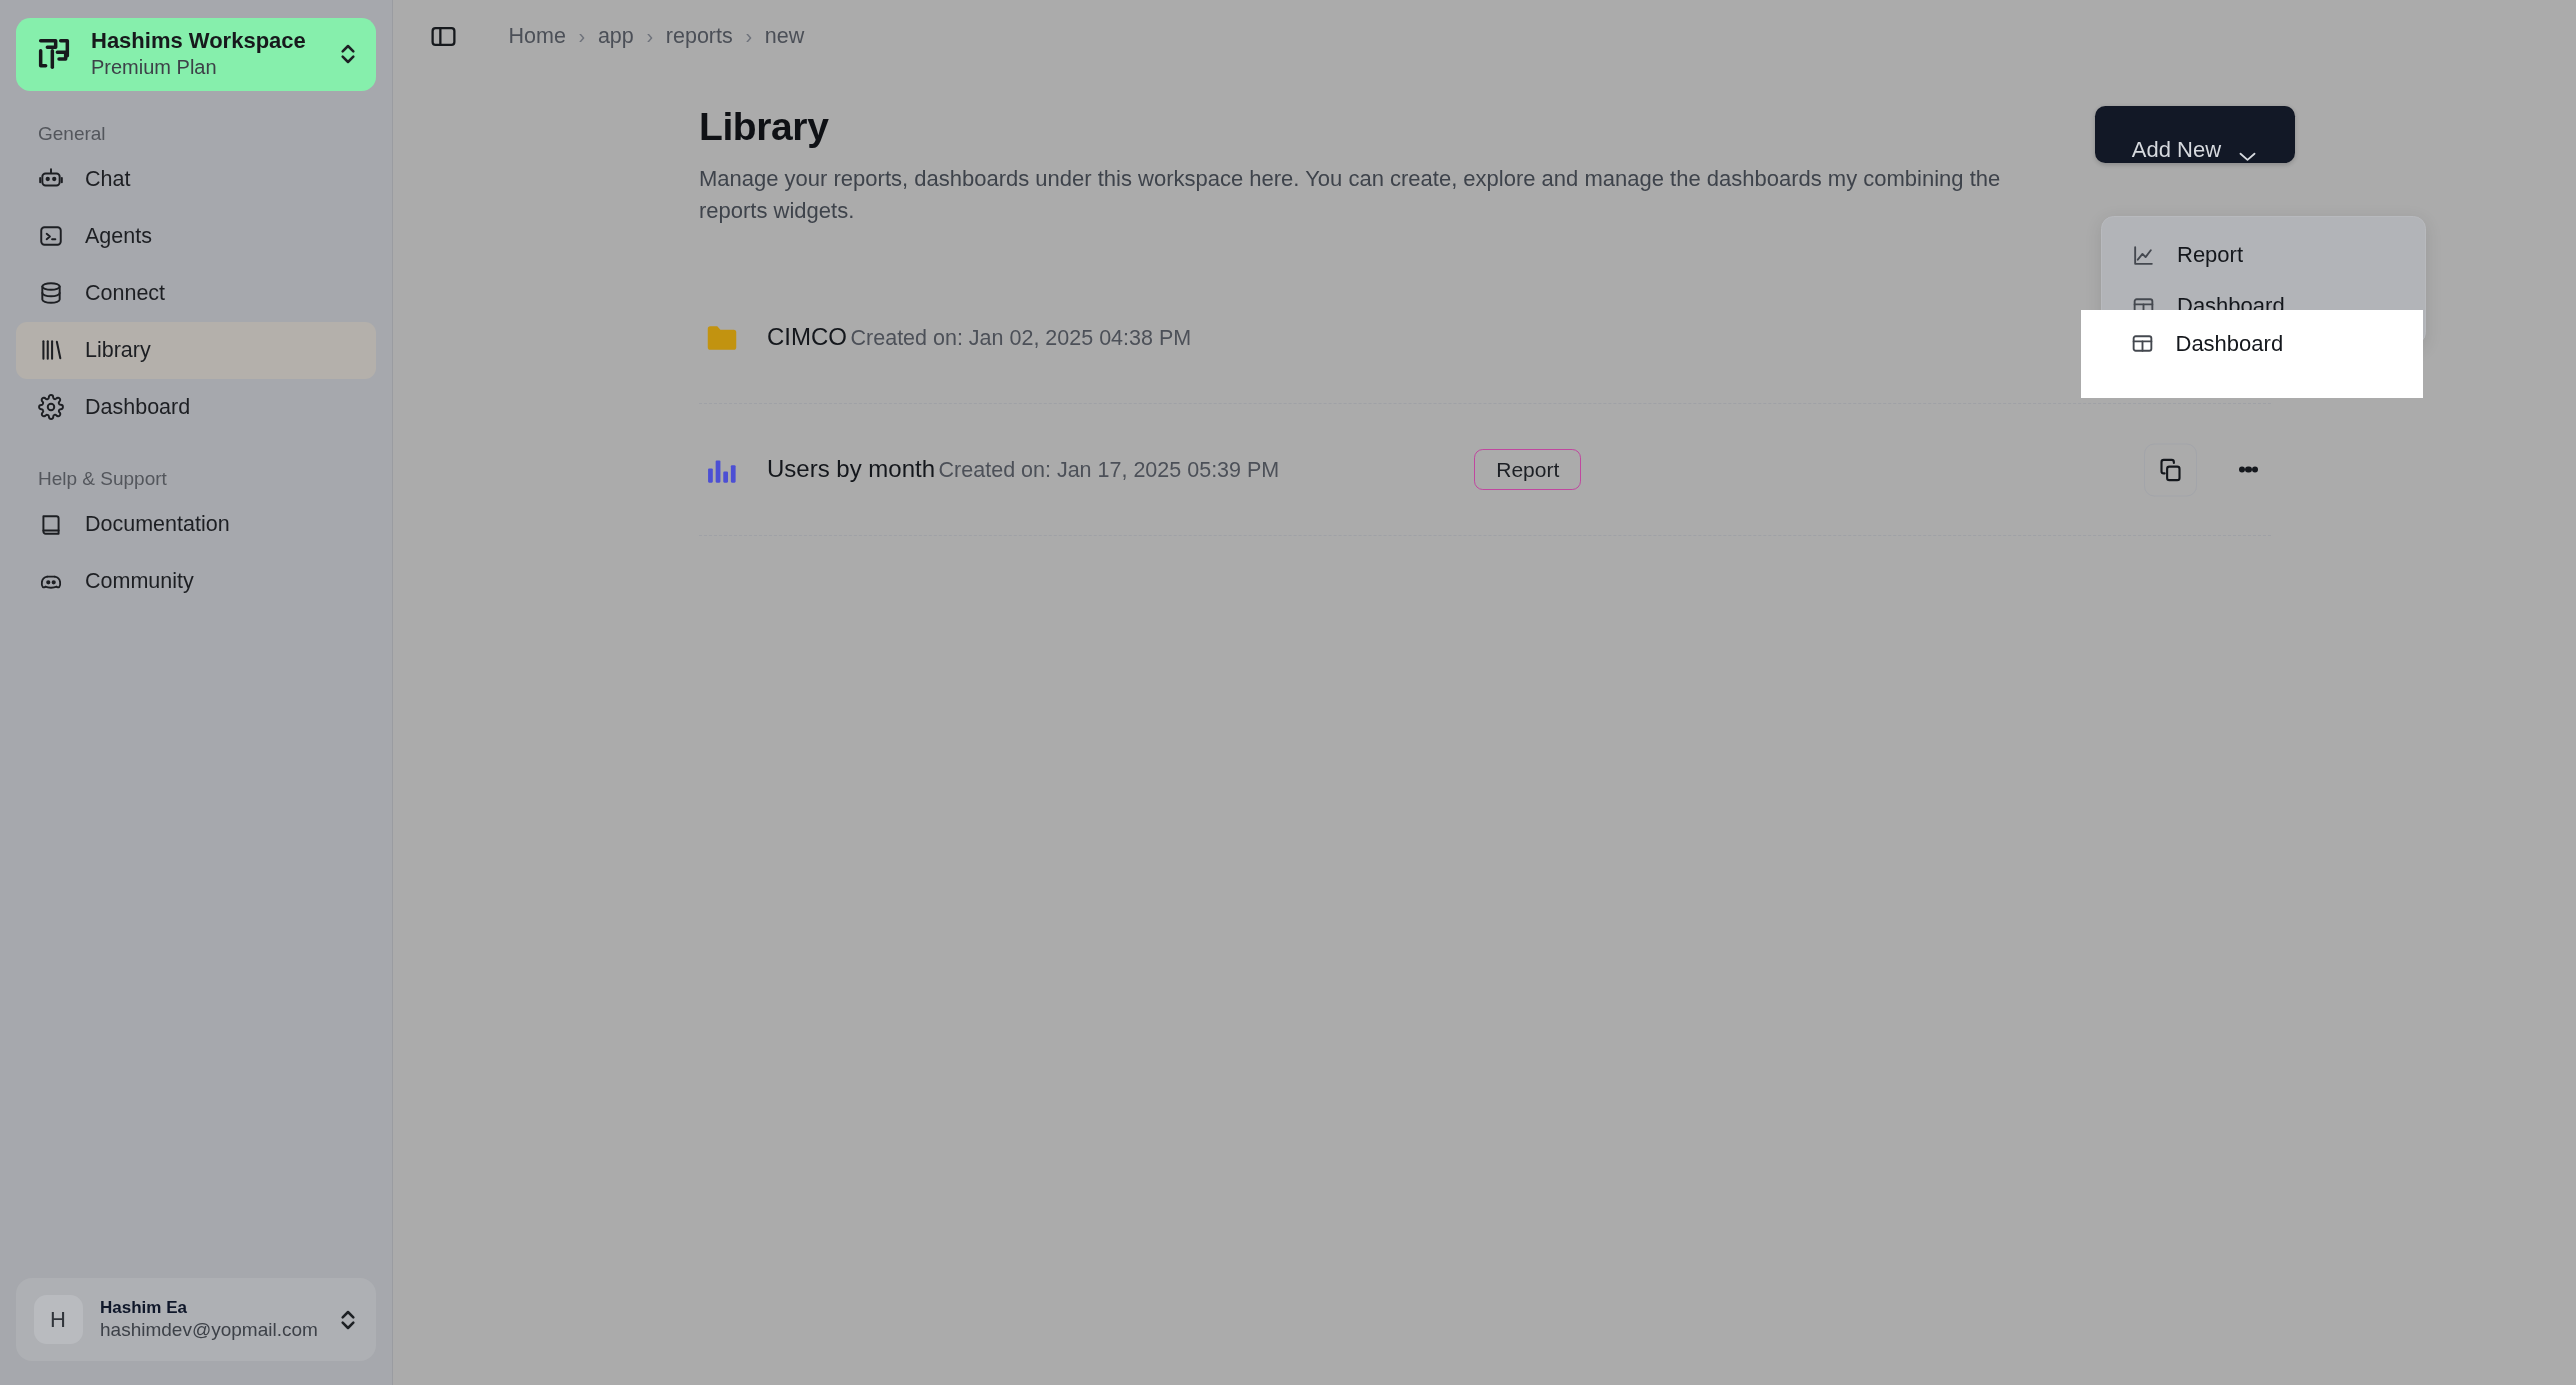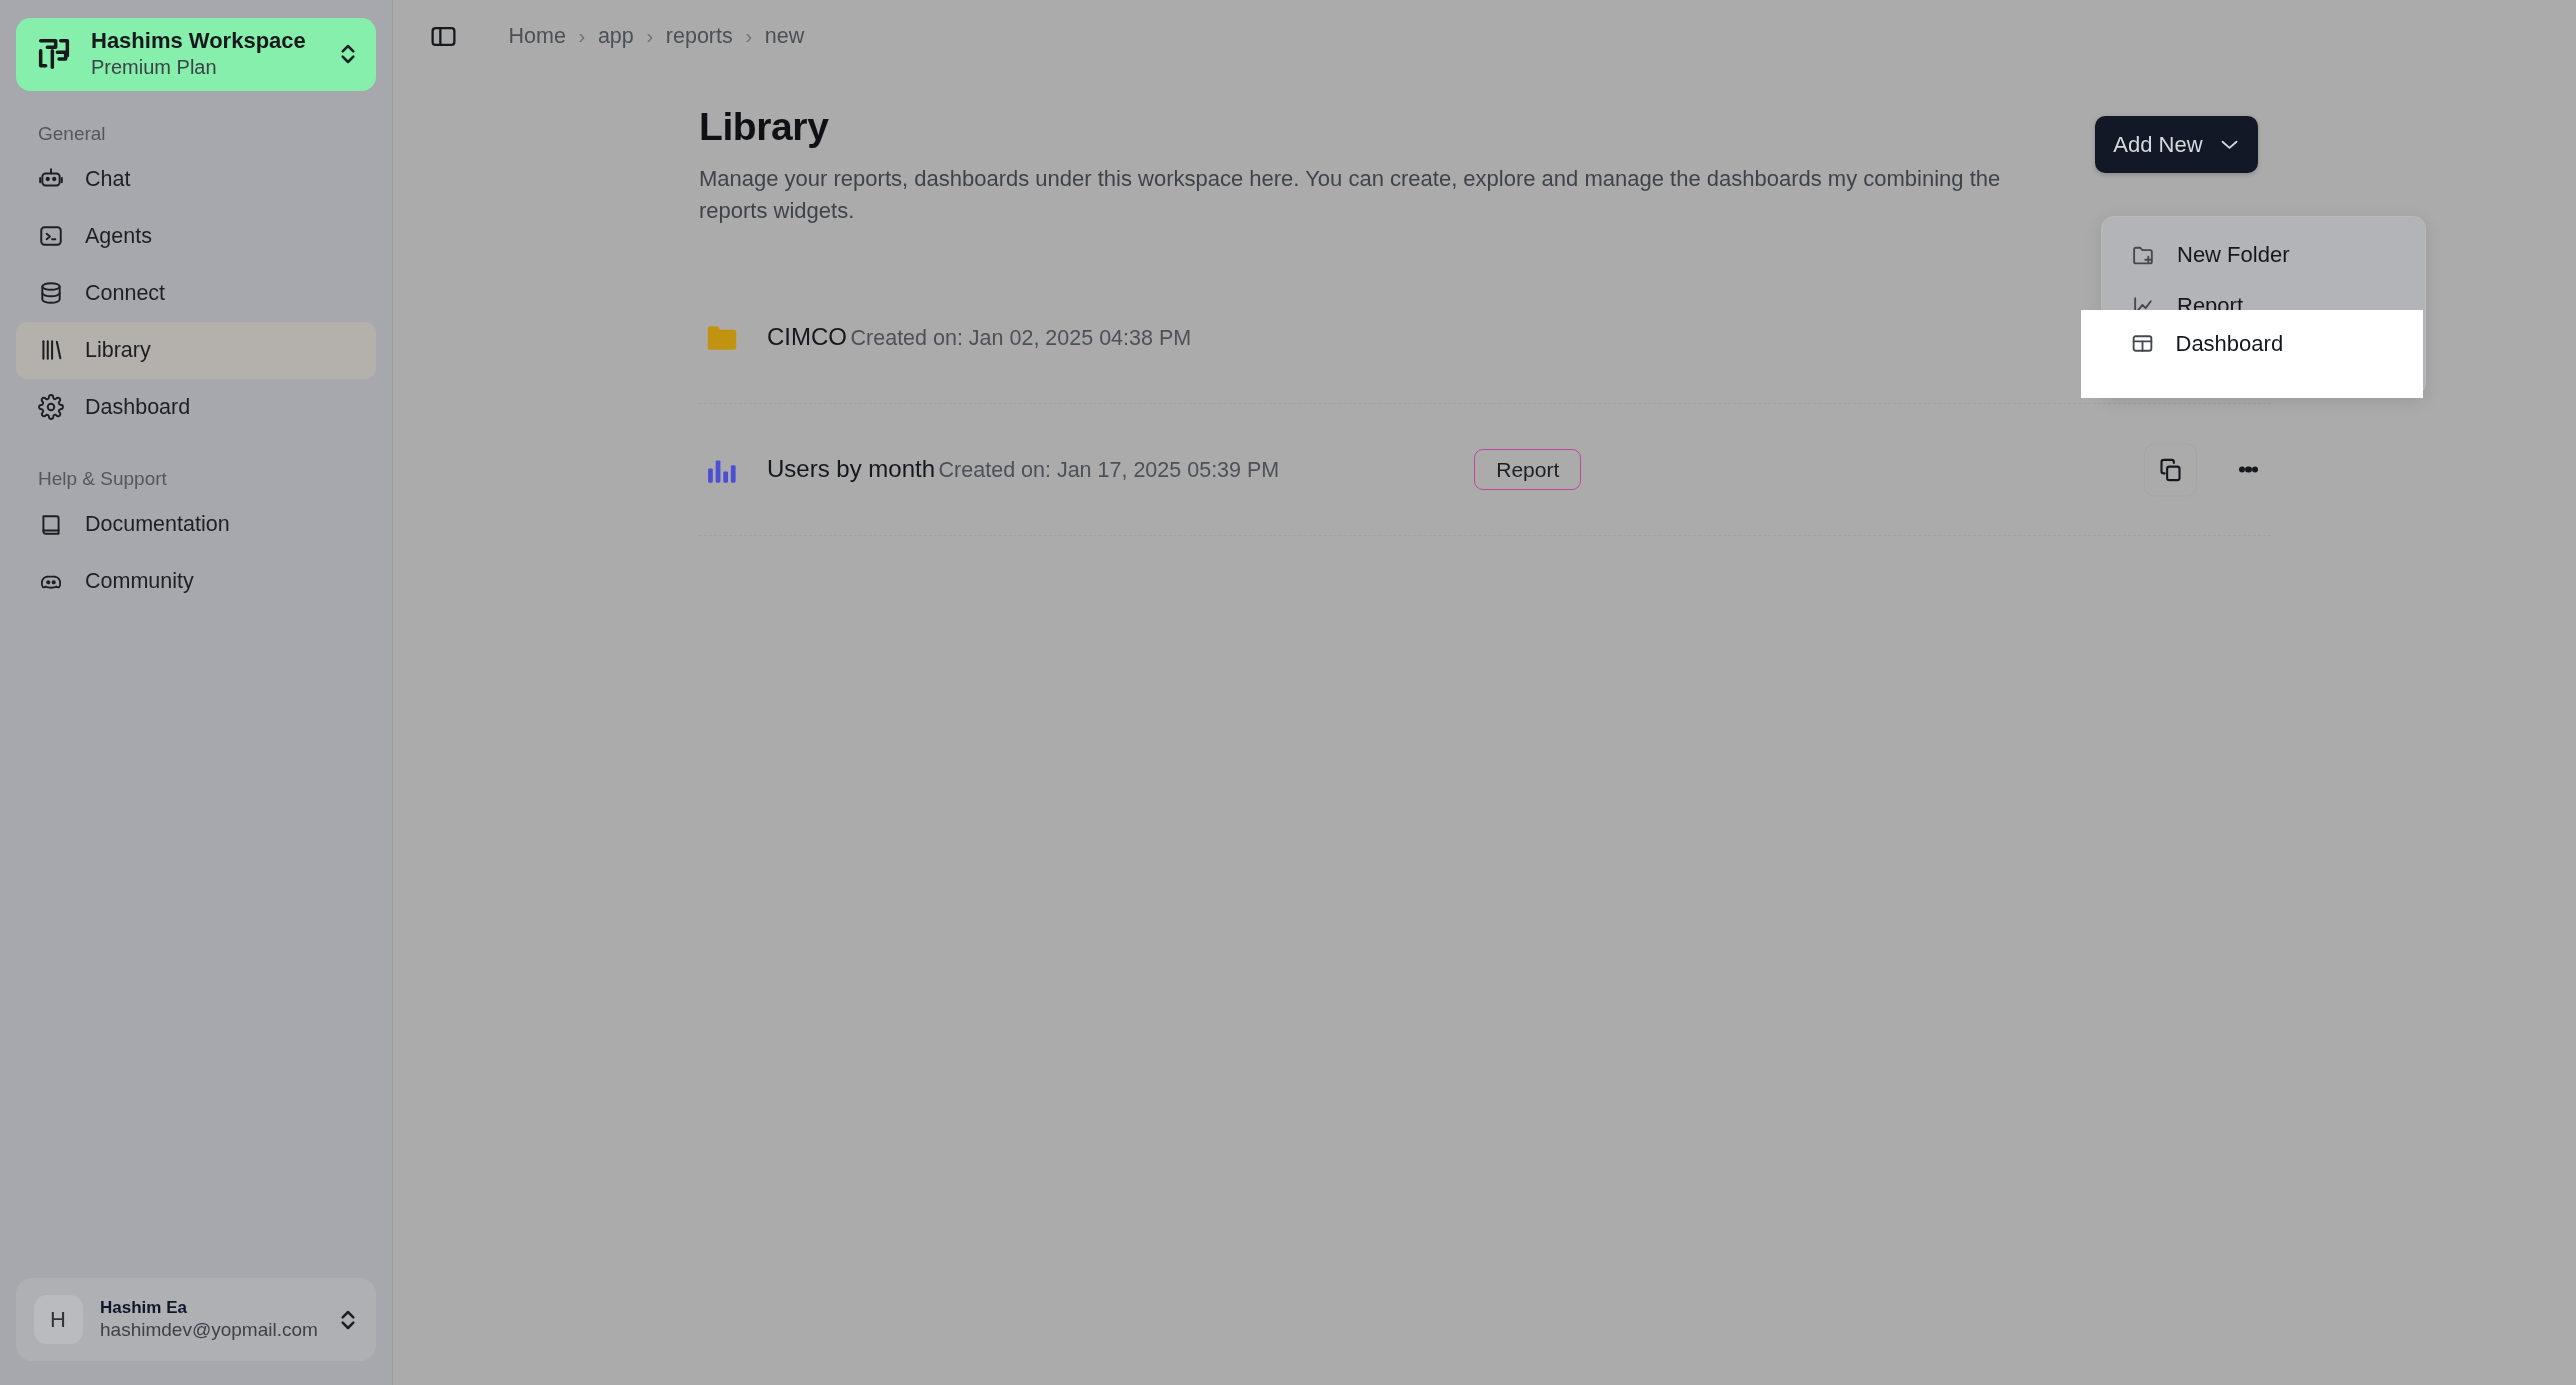--- a/index.html
+++ b/index.html
@@ -87,27 +87,26 @@
   }
   .page-title { font-size:39px; font-weight:bold; color:#0f1115; letter-spacing:-0.4px; }
   .page-desc {
     margin-top:14.3px;
     font-size:22px; line-height:1.42; color:#3e434b;
     max-width:1353px;
   }
 
   .addnew-wrap { position:absolute; left:1702px; top:33px; }
   .addnew-btn {
-    width:163px; height:57px;
+    width:200px; height:57px;
     background:#121826; color:#d6d9de;
     border-radius:10.3px;
-    display:flex; align-items:center; justify-content:center; gap:16px;
+    display:flex; align-items:flex-end; justify-content:center; gap:16px;
     font-size:22px;
     box-shadow:0 1.6px 4px rgba(0,0,0,.18);
-    margin-top:10px;
   }
   .chev-down { width:21px; height:12.7px; flex:0 0 21px; }
 
   
   .dropdown {
     position:absolute; left:1708px; top:143px;
     width:325px;
     background:#b2b4b8;
     border:0.8px solid #b8babe;
     border-radius:12.7px;
@@ -386,30 +385,20 @@
           </span>
         </span>
       </div>
 
     </div>
 
     <div class="dropdown">
       <div class="menu-item">
         <span class="menu-ico">
           <svg viewBox="0 0 24 24" width="25" height="25" fill="none" stroke="#44484f" stroke-width="1.8" stroke-linecap="round" stroke-linejoin="round">
-            <path d="M20 18 a1.6 1.6 0 0 1-1.6 1.6 H4.6 A1.6 1.6 0 0 1 3 18 V6.2 a1.6 1.6 0 0 1 1.6-1.6 H9 l2 2.2 h7.4 A1.6 1.6 0 0 1 20 8.4 z"></path>
-            <path d="M16.6 13.2 V19"></path>
-              <path d="M13.7 16.1 H19.5"></path>
-          </svg>
-        </span>
-        <span>New Folder</span>
-      </div>
-      <div class="menu-item">
-        <span class="menu-ico">
-          <svg viewBox="0 0 24 24" width="25" height="25" fill="none" stroke="#44484f" stroke-width="1.8" stroke-linecap="round" stroke-linejoin="round">
             <path d="M4 4 V20 H20"></path>
               <path d="M6.5 16 L11 10.5 L14 13.5 L19 7"></path>
           </svg>
         </span>
         <span>Report</span>
       </div>
       <div class="menu-item">
         <span class="menu-ico">
           <svg viewBox="0 0 24 24" width="25" height="25" fill="none" stroke="#44484f" stroke-width="1.8" stroke-linecap="round" stroke-linejoin="round">
             <rect x="3.5" y="5" width="17" height="14" rx="2"></rect>

